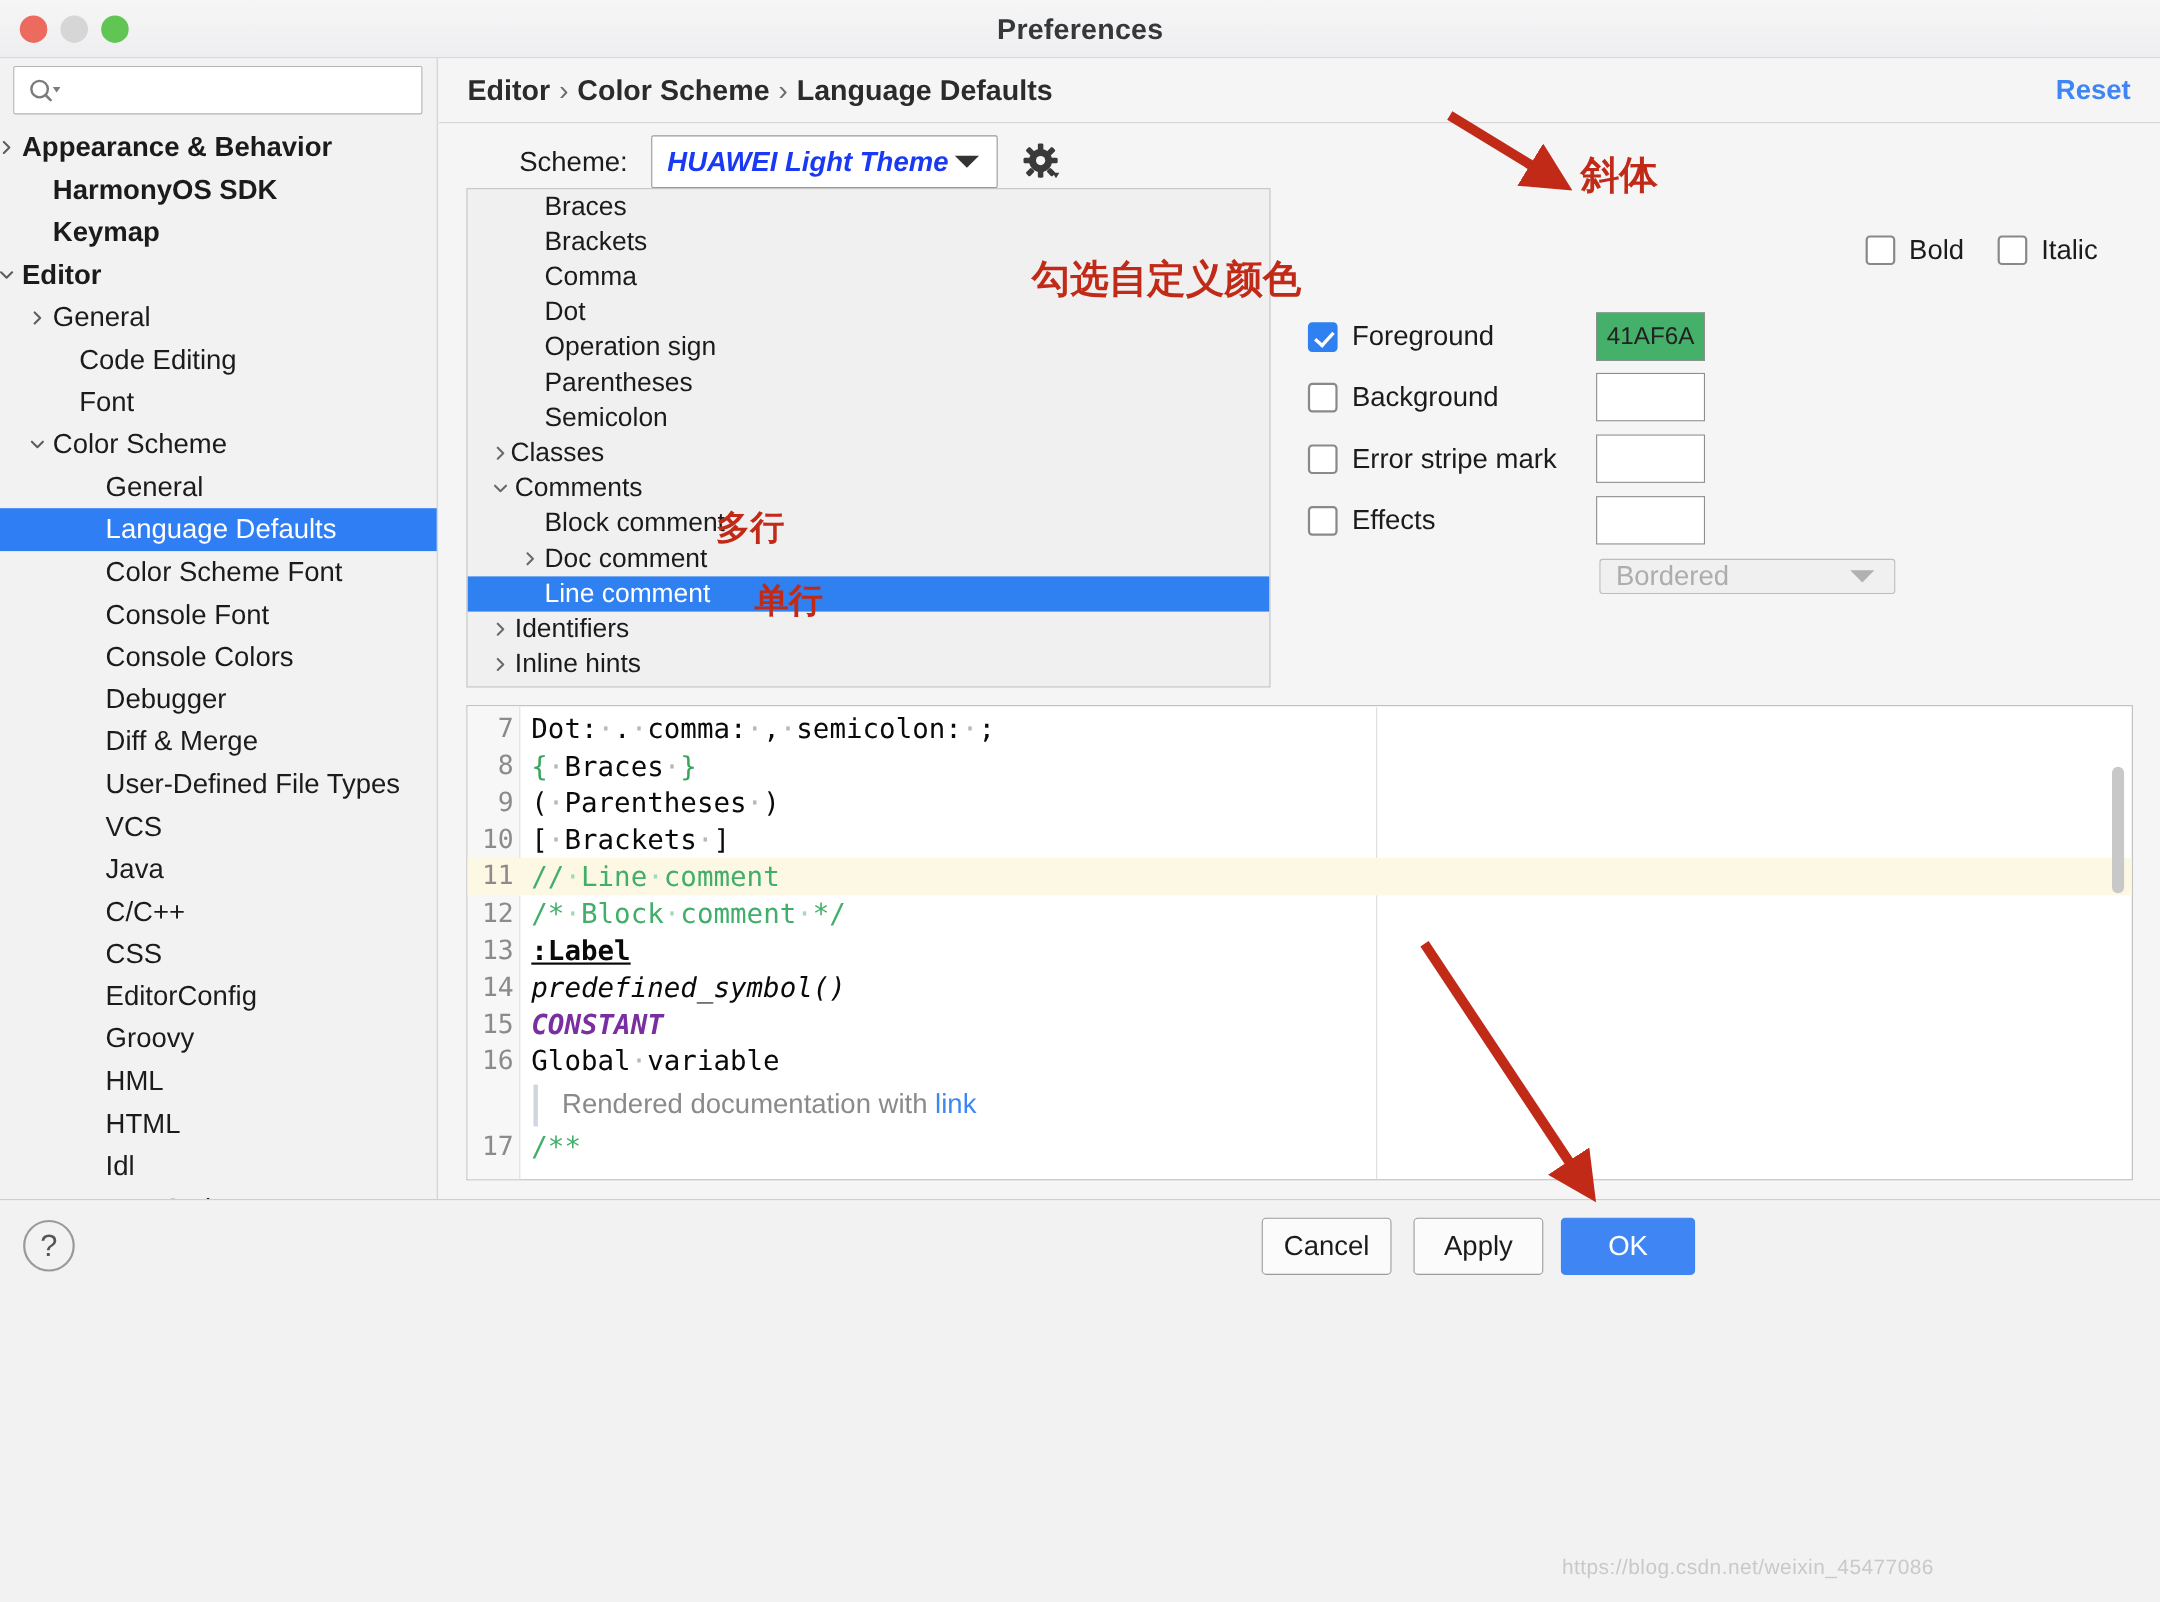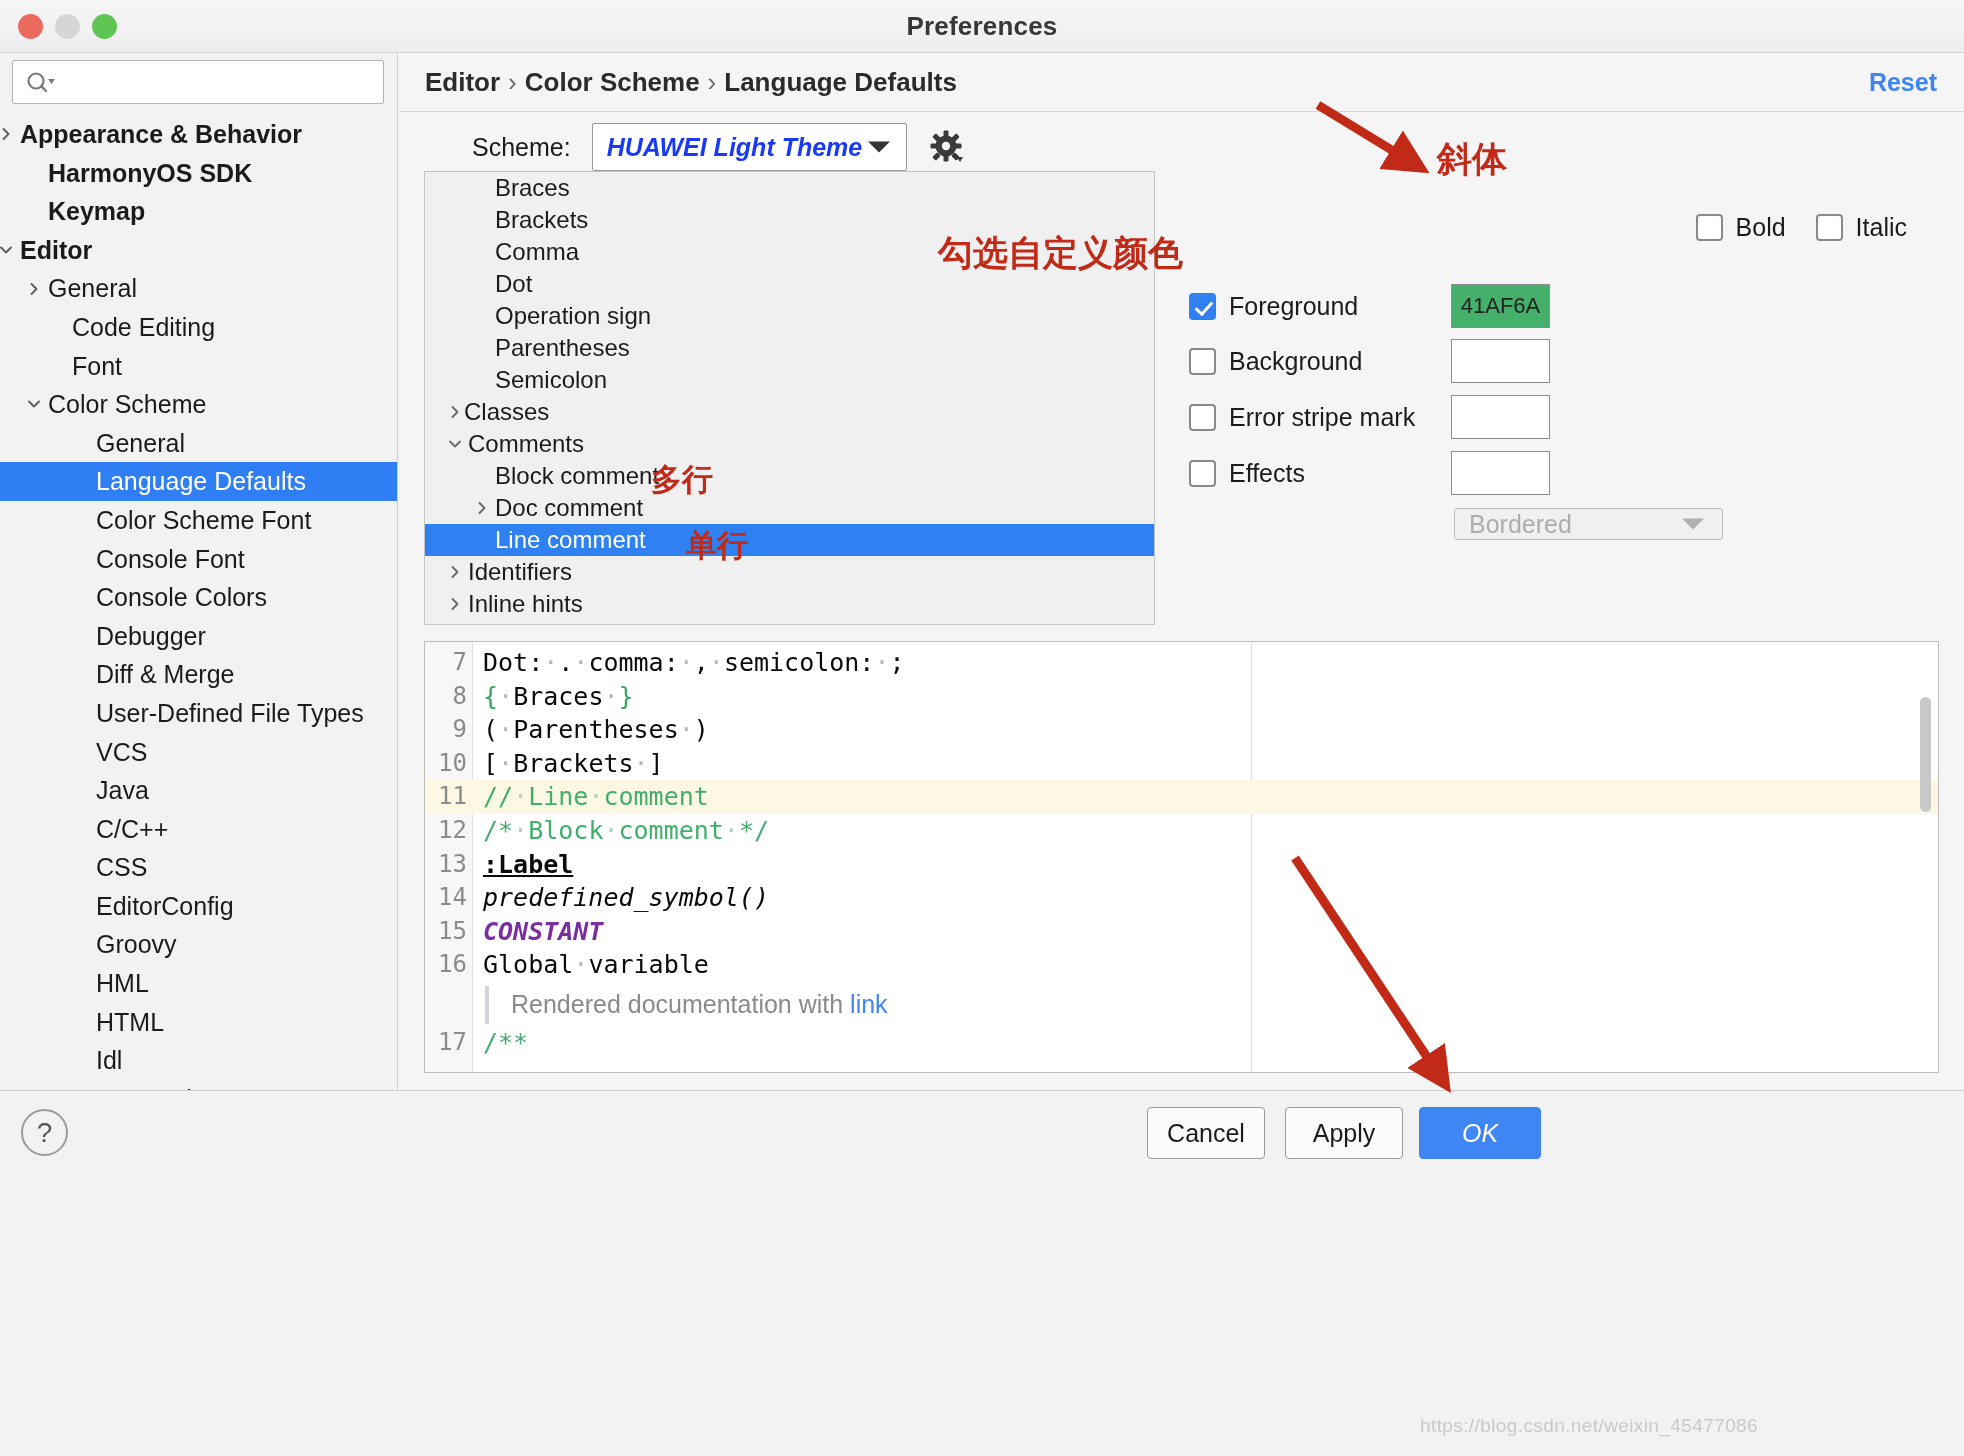--- a/index.html
+++ b/index.html
@@ -201,21 +201,21 @@
     border: 2px solid #9a9a9a; color: #555;
     display: flex; align-items: center; justify-content: center;
     font-size: 28px;
   }
   .btn {
     position: absolute; top: 16px; height: 52px;
     border: 1px solid #9c9c9c; border-radius: 4px; background: #fbfbfb;
     display: flex; align-items: center; justify-content: center;
     font-size: 25px; color: #1b1b1b;
   }
-  .btn.primary { background: #3f86f4; border-color: #3f86f4; color: #ffffff; font-style: italic; }
+  .btn.primary { background: #3f86f4; border-color: #3f86f4; color: #ffffff; }
   .watermark {
     position: absolute; left: 1420px; top: 1415px;
     font-size: 19px; color: #c9c9c9; letter-spacing: 0.4px;
   }
 
   
   .anno { position: absolute; color: #c22a18; font-weight: bold; white-space: nowrap; }
   .anno-arrow { position: absolute; pointer-events: none; }
 </style>
 </head>

